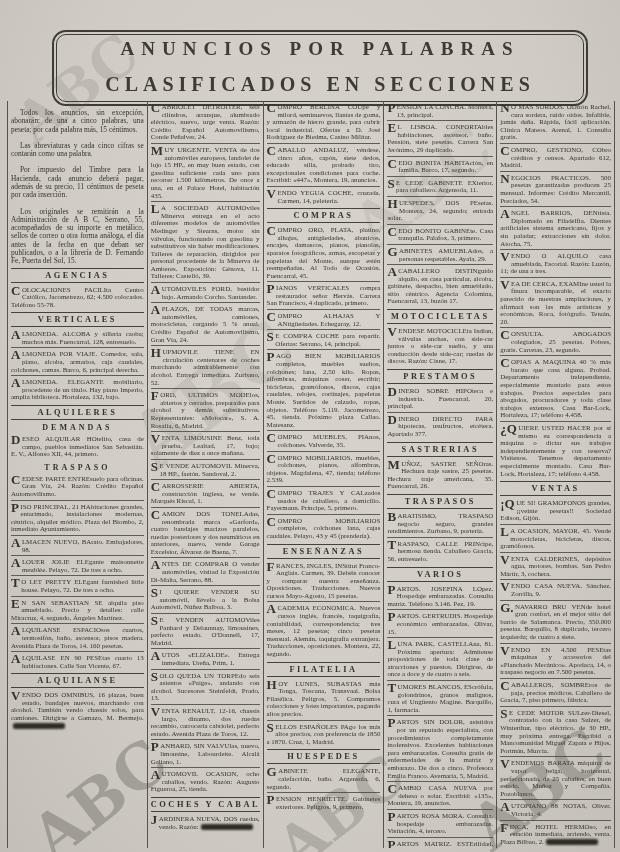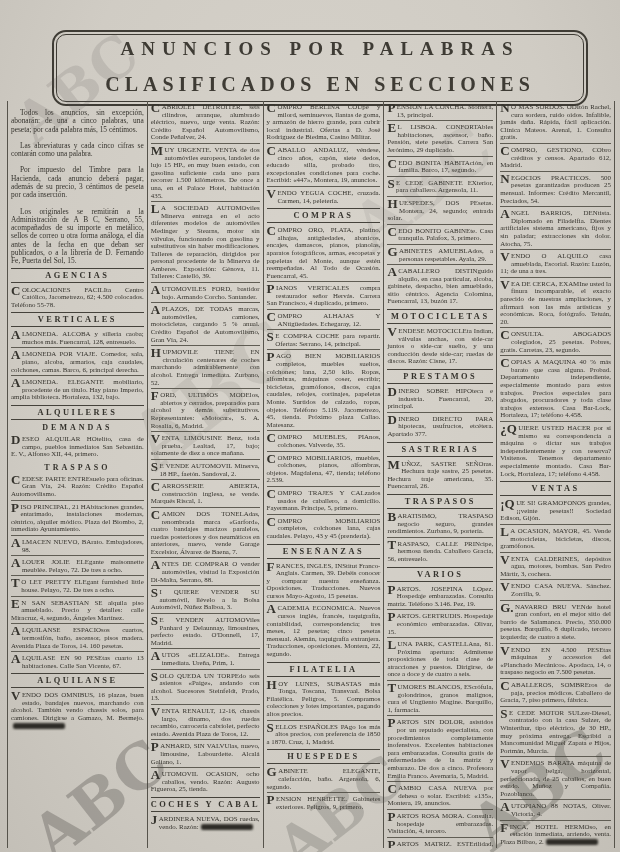--- a/index.html
+++ b/index.html
@@ -60,21 +60,21 @@
         <div class="mast-line1">ANUNCIOS POR PALABRAS</div>
         <div class="mast-line2">CLASIFICADOS EN SECCIONES</div>
       </div>
     </div>
   </header>
 
   <main class="columns" id="cols">
       <div class="col">
         <p class="notice">Todos los anuncios, sin excepción, abonarán: de una a cinco palabras, una peseta; por cada palabra más, 15 céntimos.</p>
         <p class="notice">Las abreviaturas y cada cinco cifras se contarán como una palabra.</p>
-        <p class="notice">Por impuesto del Timbre para la Hacienda, cada anuncio deberá pagar, además de su precio, 3 céntimos de peseta por cada inserción.</p>
+        <p class="notice">Por impuesto del Timbre para la Hacienda, cada anuncio deberá pagar, además de su precio, 11 céntimos de peseta por cada inserción.</p>
         <p class="notice">Los originales se remitirán a la Administración de A B C, Serrano, 55, acompañados de su importe en metálico, sellos de correo u otra forma análoga, el día antes de la fecha en que deban ser publicados, o a la librería de D. Fernando Fe, Puerta del Sol, 15.</p>
         <div class="section-head">AGENCIAS</div>
         <p class="ad">COLOCACIONES FACILIta Centro Católico, Jacometrezo, 62; 4.500 colocados. Teléfono 55-78.</p>
         <div class="section-head">VERTICALES</div>
         <p class="ad">ALMONEDA. ALCOBA y sillería caoba; muchos más. Fuencarral, 128, entresuelo.</p>
         <p class="ad">ALMONEDA POR VIAJE. Comedor, sala, piano, alcoba, armarios, caja caudales, colchones, camas. Barco, 6, principal derecha.</p>
         <p class="ad">ALMONEDA. ELEGANTE mobiliario, procedente de un título. Hay piano Imperio, amplia biblioteca. Hortaleza, 132, bajo.</p>
         <div class="section-head">ALQUILERES</div>
         <div class="sub-head">DEMANDAS</div>
         <p class="ad">DESEO ALQUILAR HOtelito, casa de campo, pueblos inmediatos San Sebastián. E. V., Alfonso XII, 44, primero.</p>

